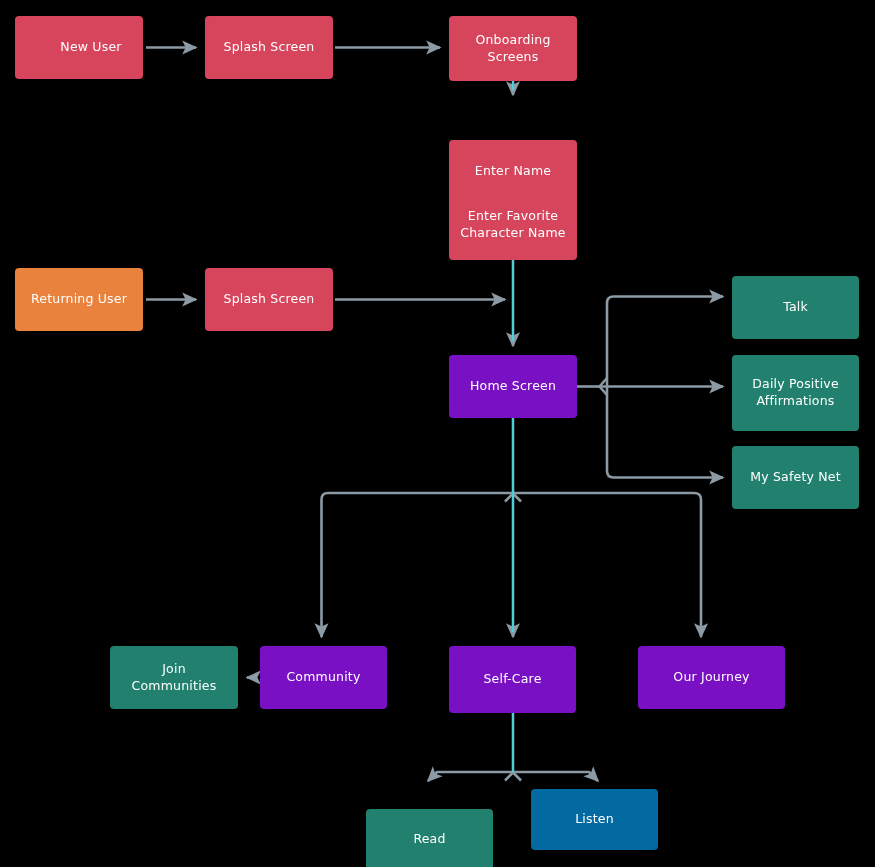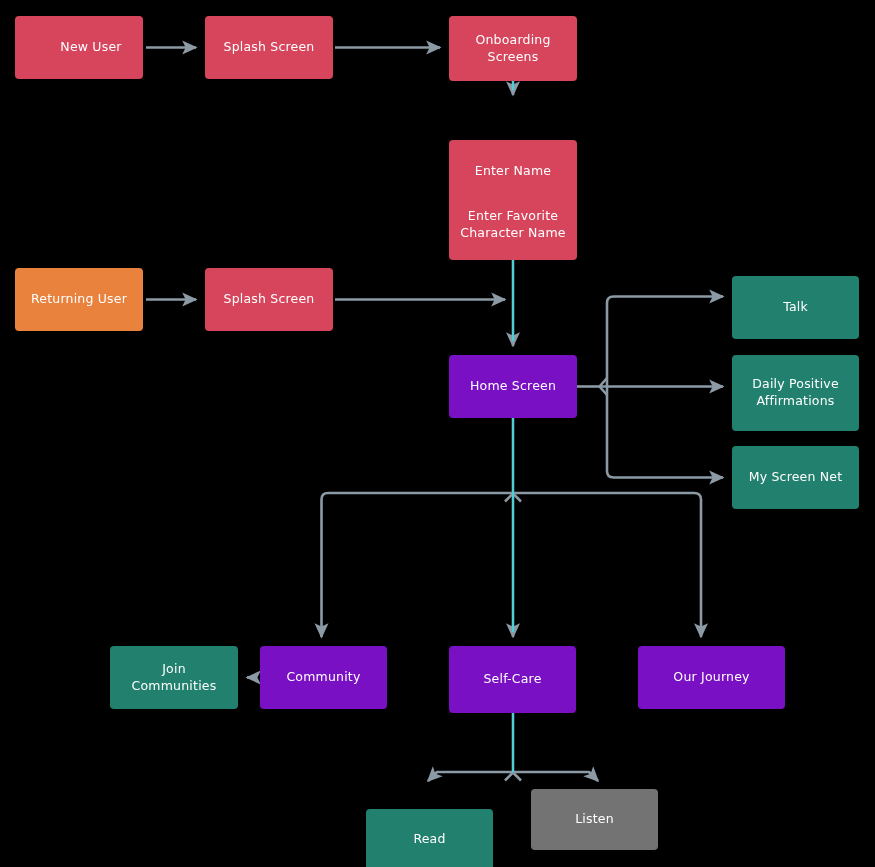--- a/index.html
+++ b/index.html
@@ -132,33 +132,33 @@
       <span class="node-label">Home Screen</span>
     </div>
     <div class="node" style="left: 732px; top: 276px; width: 127px; height: 63px; background: rgb(34, 128, 110);">
       <span class="node-label">Talk</span>
     </div>
     <div class="node" style="left: 732px; top: 355px; width: 127px; height: 76px; background: rgb(34, 128, 110);">
       <span class="node-label">Daily Positive
 Affirmations</span>
     </div>
     <div class="node" style="left: 732px; top: 446px; width: 127px; height: 63px; background: rgb(34, 128, 110);">
-      <span class="node-label">My Screen Net</span>
+      <span class="node-label">My Safety Net</span>
     </div>
     <div class="node" style="left: 110px; top: 646px; width: 128px; height: 63px; background: rgb(34, 128, 110); justify-content: flex-end;">
       <span class="node-label">Join Communities</span>
     </div>
     <div class="node" style="left: 260px; top: 646px; width: 127px; height: 63px; background: rgb(122, 16, 196);">
       <span class="node-label">Community</span>
     </div>
     <div class="node" style="left: 449px; top: 646px; width: 127px; height: 67px; background: rgb(122, 16, 196);">
       <span class="node-label">Self-Care</span>
     </div>
     <div class="node" style="left: 638px; top: 646px; width: 147px; height: 63px; background: rgb(122, 16, 196);">
       <span class="node-label">Our Journey</span>
     </div>
     <div class="node" style="left: 366px; top: 789px; width: 127px; height: 61px; background: rgb(34, 128, 110); margin-top: 20px;">
       <span class="node-label">Read</span>
     </div>
-    <div class="node" style="left: 531px; top: 789px; width: 127px; height: 61px; background: #737373;">
+    <div class="node" style="left: 531px; top: 789px; width: 127px; height: 61px; background: #0369a1;">
       <span class="node-label">Listen</span>
     </div>
   </div>
 
 </body></html>

